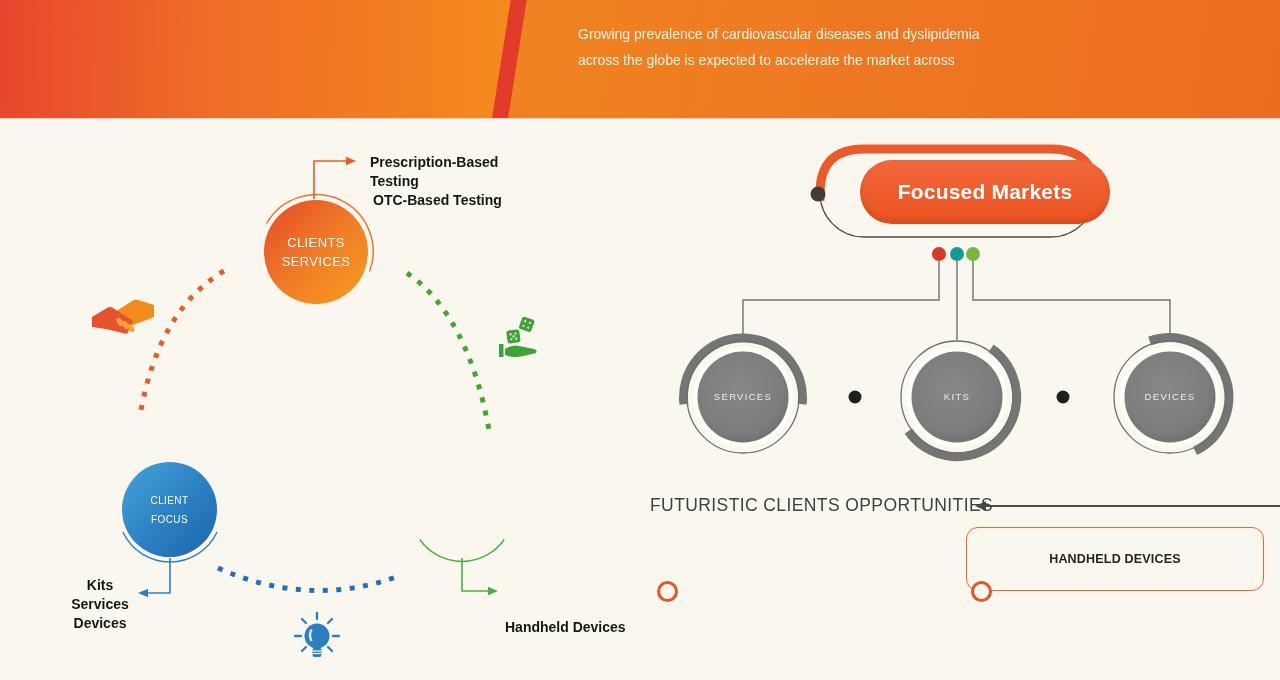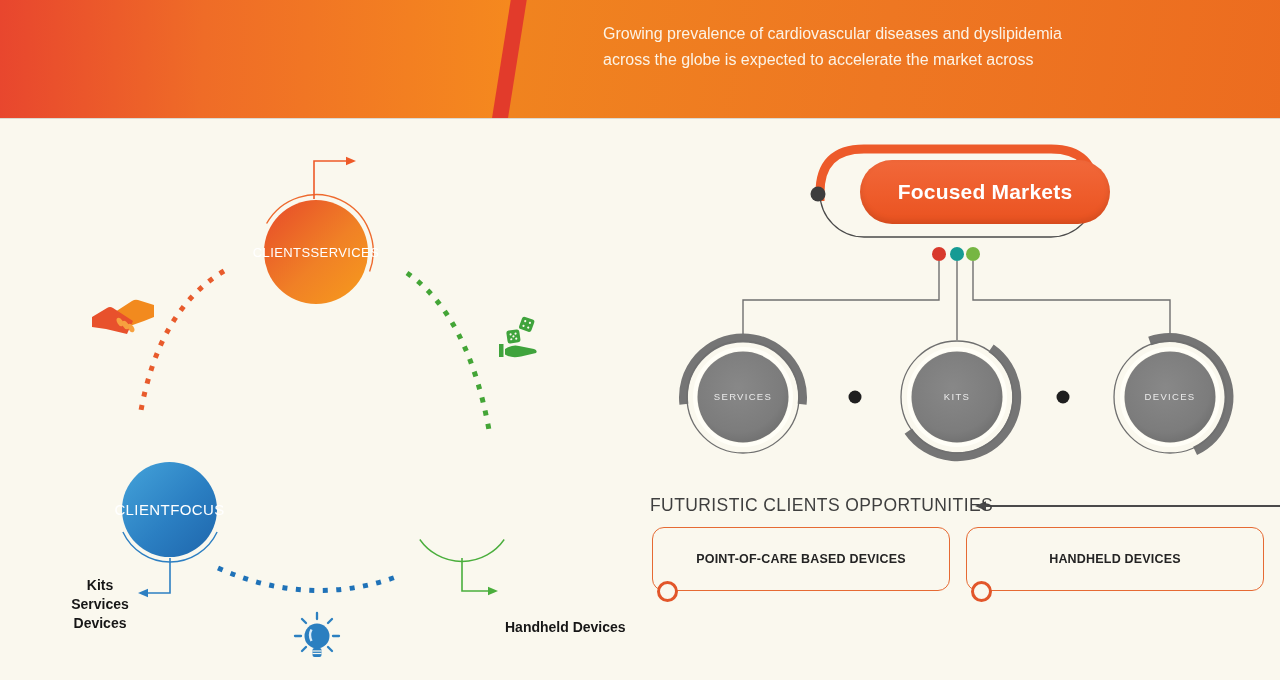--- a/index.html
+++ b/index.html
@@ -10,32 +10,32 @@
   .banner{position:absolute;left:0;top:0;width:1280px;height:118px;overflow:hidden;
           background:linear-gradient(92deg,#e8462e 0%,#ef6c27 16%,#f5891e 40%,#f5921f 52%);
           box-shadow:0 1px 0 rgba(0,0,0,0.12);}
   .stripe-red{position:absolute;left:512px;width:30px;top:-8px;bottom:-8px;background:#e23b2b;
           transform:skewX(-9deg);transform-origin:0 0;}
   .banner-right{position:absolute;left:528px;right:-60px;top:-8px;bottom:-8px;
           background:linear-gradient(90deg,#f0831f 0%,#ee7722 45%,#ec6b1f 100%);
           transform:skewX(-9deg);transform-origin:0 0;}
   .banner-title{position:absolute;left:42px;top:44px;margin:0;font-size:25px;font-weight:700;
           color:#ffffff;letter-spacing:0.2px;}
-  .banner-sub{position:absolute;left:578px;top:21px;font-size:16px;line-height:26px;
-          color:#fcf3e6;font-weight:400;margin-left:25px;}
+  .banner-sub{position:absolute;left:578px;top:21px;font-size:14px;line-height:26px;
+          color:#fcf3e6;font-weight:400;}
 
   
   svg.overlay{position:absolute;left:0;top:0;pointer-events:none;}
 
   
-  .circle{position:absolute;border-radius:50%;display:flex;align-items:center;
+  .circle{position:absolute;border-radius:50%;display:flex;flex-direction:column;align-items:center;
           justify-content:center;color:#fff;text-align:center;}
   #c-orange{left:264px;top:200px;width:104px;height:104px;font-size:13px;line-height:19px;letter-spacing:0.4px;
           background:linear-gradient(135deg,#e85129 8%,#f08026 55%,#f79c1c 100%);}
-  #c-blue{left:122px;top:462px;width:95px;height:95px;font-size:15px;line-height:19px;letter-spacing:0.4px;
+  #c-blue{left:122px;top:462px;width:95px;height:95px;font-size:10px;line-height:19px;letter-spacing:0.4px;
           background:linear-gradient(135deg,#42a0d8 5%,#2b7fc2 55%,#1e65ab 100%);}
   #c-green{left:415px;top:463px;width:95px;height:95px;font-size:13.5px;line-height:19px;letter-spacing:0.4px;
           background:linear-gradient(135deg,#93c83d 5%,#56b23a 55%,#2e9c43 100%);}
 
   .callout{position:absolute;color:#161616;font-weight:600;font-size:14px;line-height:19px;}
   #co-clients{left:370px;top:153px;}
   #co-focus{left:52px;top:576px;width:96px;text-align:center;}
   #co-hotbets{left:505px;top:561px;line-height:18px;}
   #co-handheld{left:505px;top:618px;}
 
@@ -140,20 +140,25 @@
 
   <div class="circle" id="c-orange">
     <div>CLIENTS</div>
     <div>SERVICES</div>
   </div>
   <div class="circle" id="c-blue">
     <div>CLIENT</div>
     <div>FOCUS</div>
   </div>
 
+  <div class="callout" id="co-clients">
+    <div>Prescription-Based</div>
+    <div>Testing</div>
+    <div style="padding-left:3px;">OTC-Based Testing</div>
+  </div>
   <div class="callout" id="co-focus">
     <div>Kits</div>
     <div>Services</div>
     <div>Devices</div>
   </div>
   <div class="callout" id="co-handheld">Handheld Devices</div>
 
   <svg class="icon" style="left:90px;top:298px;" width="66" height="44" viewBox="0 0 66 44">
     <path d="M64 7 L48 2 Q45 1 42 3 L25 14 L37 29 L54 23 L64 19 Z" fill="#f28a1e"></path>
     <path d="M2 19 L17 10 Q20 8 23 10 L43 23 L37 36 L16 31 L2 29 Z" fill="#e8512c"></path>
@@ -200,22 +205,19 @@
   </svg>
 
   <div id="fm-pill">
     <span>Focused Markets</span>
   </div>
   <div class="node-label" id="nl-services">SERVICES</div>
   <div class="node-label" id="nl-kits">KITS</div>
   <div class="node-label" id="nl-devices">DEVICES</div>
 
   <div id="opp-heading">FUTURISTIC CLIENTS OPPORTUNITIES</div>
-  <div class="opp-box" id="box-poc">
-    <span>POINT-OF-CARE BASED DEVICES</span>
-  </div>
   <div class="opp-box" id="box-handheld">
     <span>HANDHELD DEVICES</span>
   </div>
   <div class="opp-dot" id="odot1"></div>
   <div class="opp-dot" id="odot2"></div>
 
 </div>
 
 </body></html>

